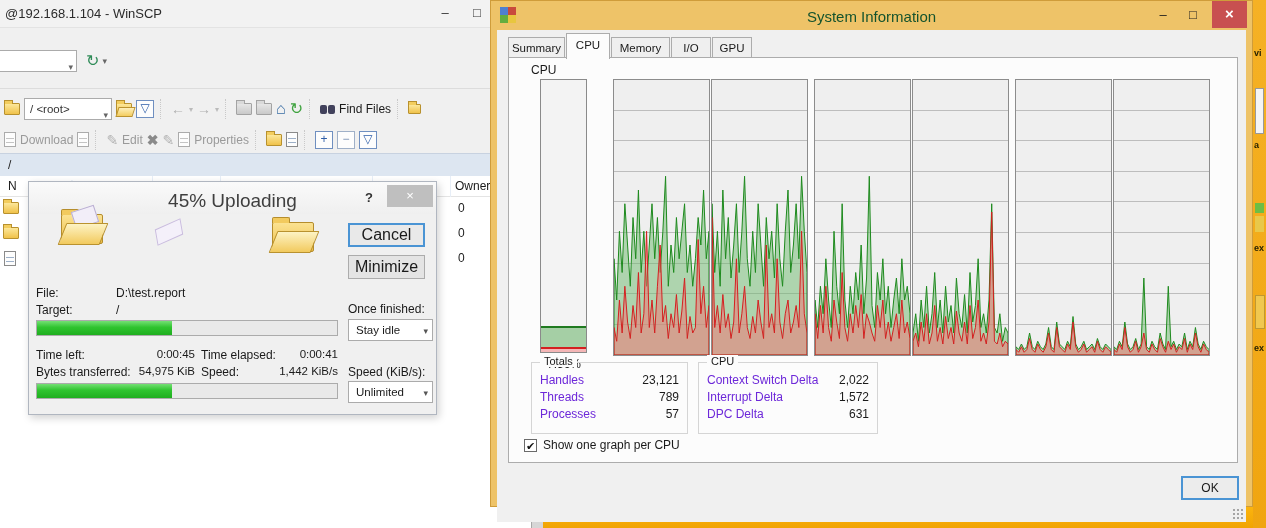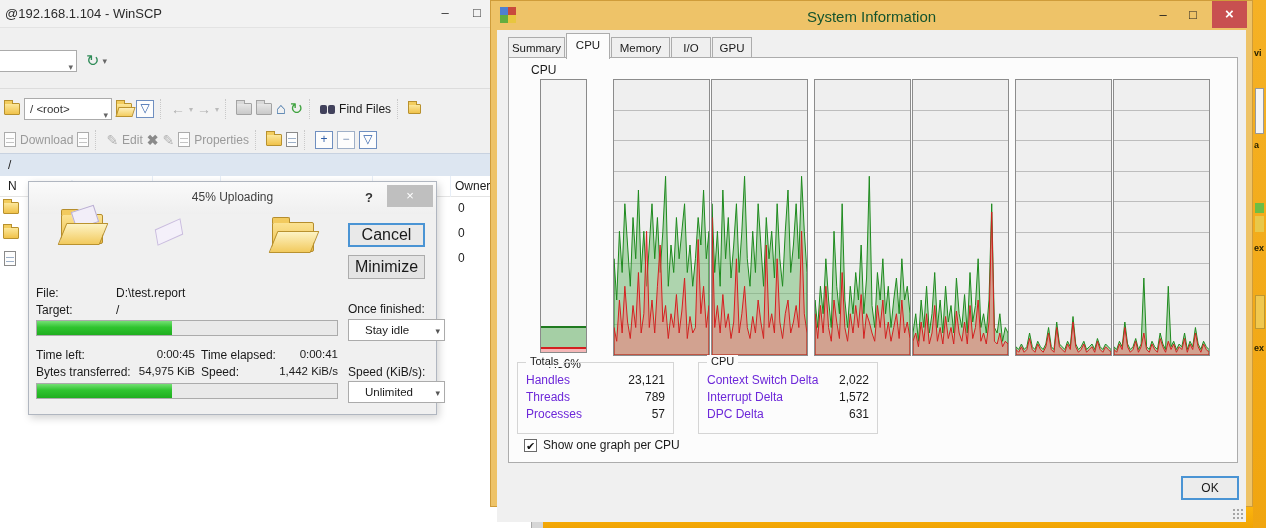--- a/index.html
+++ b/index.html
@@ -57,33 +57,33 @@
   #ws-header { left:0; top:176px; width:543px; height:21px; background:#ffffff; border-bottom:1px solid #e4e4e4; }
   #ws-list { left:0; top:197px; width:531px; height:331px; background:#ffffff; }
   .colline { position:absolute; top:176px; width:1px; height:352px; background:#e7eef7; }
   .ownerval { position:absolute; left:458px; color:#222; }
 
   
   #updlg { left:28px; top:181px; width:409px; height:234px; background:#f0f0f0;
     border:1px solid #b0b6c0; box-shadow:2px 3px 8px rgba(0,0,0,0.18); }
   #updlg-title { position:absolute; left:0; top:0; width:100%; height:32px;
     background:linear-gradient(180deg,#fafafa,#efefef); }
-  #updlg-title-text { position:absolute; width:100%; top:8px; text-align:center; font-size:12px; color:#3f3f3f; }
+  #updlg-title-text { position:absolute; width:100%; top:8px; text-align:center; font-size:19px; color:#3f3f3f; }
   #updlg-help { position:absolute; left:336px; top:8px; font-size:13px; font-weight:bold; color:#333; }
   #updlg-close { position:absolute; left:358px; top:3px; width:46px; height:22px; background:#bfbfbf;
     color:#fff; text-align:center; line-height:21px; font-size:13px; }
   .pushbtn { position:absolute; width:77px; height:24px; background:#e4e4e4; border:1px solid #acacac;
     text-align:center; line-height:22px; font-size:16px; color:#1a1a1a; }
   .pushbtn.focused { border:2px solid #4a94d4; line-height:20px; background:#e9e9e9; }
   .lbl { position:absolute; color:#1a1a1a; white-space:nowrap; }
   .val-r { position:absolute; text-align:right; font-size:11.5px; color:#1a1a1a; white-space:nowrap; }
   .pb { position:absolute; width:302px; height:16px; background:#e9e9e9; border:1px solid #ababab; }
   .pb-fill { height:100%; background:linear-gradient(180deg,#74e074 0%,#2fc42f 45%,#1fae1f 100%); }
-  .sel { position:absolute; width:97px; height:22px; background:#fff; border:1px solid #ababab;
-    font-size:11.5px; line-height:20px; padding-left:16px; color:#1a1a1a; }
+  .sel { position:absolute; width:85px; height:22px; background:#fff; border:1px solid #ababab;
+    font-size:11.5px; line-height:20px; padding-left:7px; color:#1a1a1a; }
   .sel .dd { position:absolute; right:4px; top:1px; font-size:9px; color:#555; }
   .anim-page { position:absolute; width:28px; height:16px; background:#f4f0fa; border:1px solid #c9bcdd;
     transform:rotate(-24deg) skewX(-14deg); }
   .bigfolder { position:absolute; width:44px; height:32px; }
   .bigfolder .back { position:absolute; left:0; top:0; width:42px; height:30px; border-radius:2px;
     background:linear-gradient(180deg,#fbe291,#eebf4a); border:1px solid #b58d2c; }
   .bigfolder .back::before { content:""; position:absolute; left:-1px; top:-6px; width:16px; height:5px;
     background:#f2ca5e; border:1px solid #b58d2c; border-bottom:none; border-radius:2px 2px 0 0; }
   .bigfolder .front { position:absolute; left:1px; top:9px; width:42px; height:22px;
     background:linear-gradient(180deg,#fdf3c4,#f2ca5e); border:1px solid #b9922f; transform:skewX(-22deg); border-radius:1px; }
@@ -354,21 +354,21 @@
               <polygon points="0,100 0.00,98 2.86,99 5.71,97 8.57,99 11.43,98 14.29,94 17.14,98 20.00,99 22.86,96 25.71,98 28.57,99 31.43,97 34.29,92 37.14,98 40.00,99 42.86,90 45.71,97 48.57,98 51.43,99 54.29,96 57.14,98 60.00,88 62.86,97 65.71,99 68.57,98 71.43,96 74.29,99 77.14,98 80.00,97 82.86,99 85.71,95 88.57,98 91.43,99 94.29,97 97.14,98 100.00,99 100,100" fill="rgba(240,120,120,0.55)" stroke="#d42020" stroke-width="1" vector-effect="non-scaling-stroke"></polygon>
             </svg>
           </div>
         <div class="cpu-graph" style="left:604px">
             <svg viewBox="0 0 100 100" preserveAspectRatio="none" style="position:absolute;left:0;top:0;width:100%;height:100%">
               <polygon points="0,100 0.00,97 2.86,98 5.71,95 8.57,97 11.43,88 14.29,96 17.14,98 20.00,97 22.86,94 25.71,98 28.57,96 31.43,72 34.29,97 37.14,98 40.00,95 42.86,97 45.71,98 48.57,92 51.43,96 54.29,98 57.14,75 60.00,97 62.86,95 65.71,98 68.57,96 71.43,97 74.29,92 77.14,98 80.00,95 82.86,97 85.71,90 88.57,96 91.43,98 94.29,95 97.14,97 100.00,98 100,100" fill="rgba(110,185,110,0.5)" stroke="#1e8a1e" stroke-width="1" vector-effect="non-scaling-stroke"></polygon>
               <polygon points="0,100 0.00,98 2.86,99 5.71,96 8.57,98 11.43,90 14.29,97 17.14,99 20.00,98 22.86,95 25.71,99 28.57,97 31.43,92 34.29,98 37.14,99 40.00,96 42.86,98 45.71,99 48.57,94 51.43,97 54.29,99 57.14,95 60.00,98 62.86,96 65.71,99 68.57,97 71.43,98 74.29,94 77.14,99 80.00,96 82.86,98 85.71,92 88.57,97 91.43,99 94.29,96 97.14,98 100.00,99 100,100" fill="rgba(240,120,120,0.55)" stroke="#d42020" stroke-width="1" vector-effect="non-scaling-stroke"></polygon>
             </svg>
           </div>
 
-        <div class="groupbox" style="left:8px;width:157px">
+        <div class="groupbox" style="left:22px;width:157px">
           <span class="cap">Totals</span>
           <div class="gb-row" style="top:10px">
               <span class="k">Handles</span>
               <span class="v">23,121</span>
             </div>
           <div class="gb-row" style="top:27px">
               <span class="k">Threads</span>
               <span class="v">789</span>
             </div>
           <div class="gb-row" style="top:44px">

